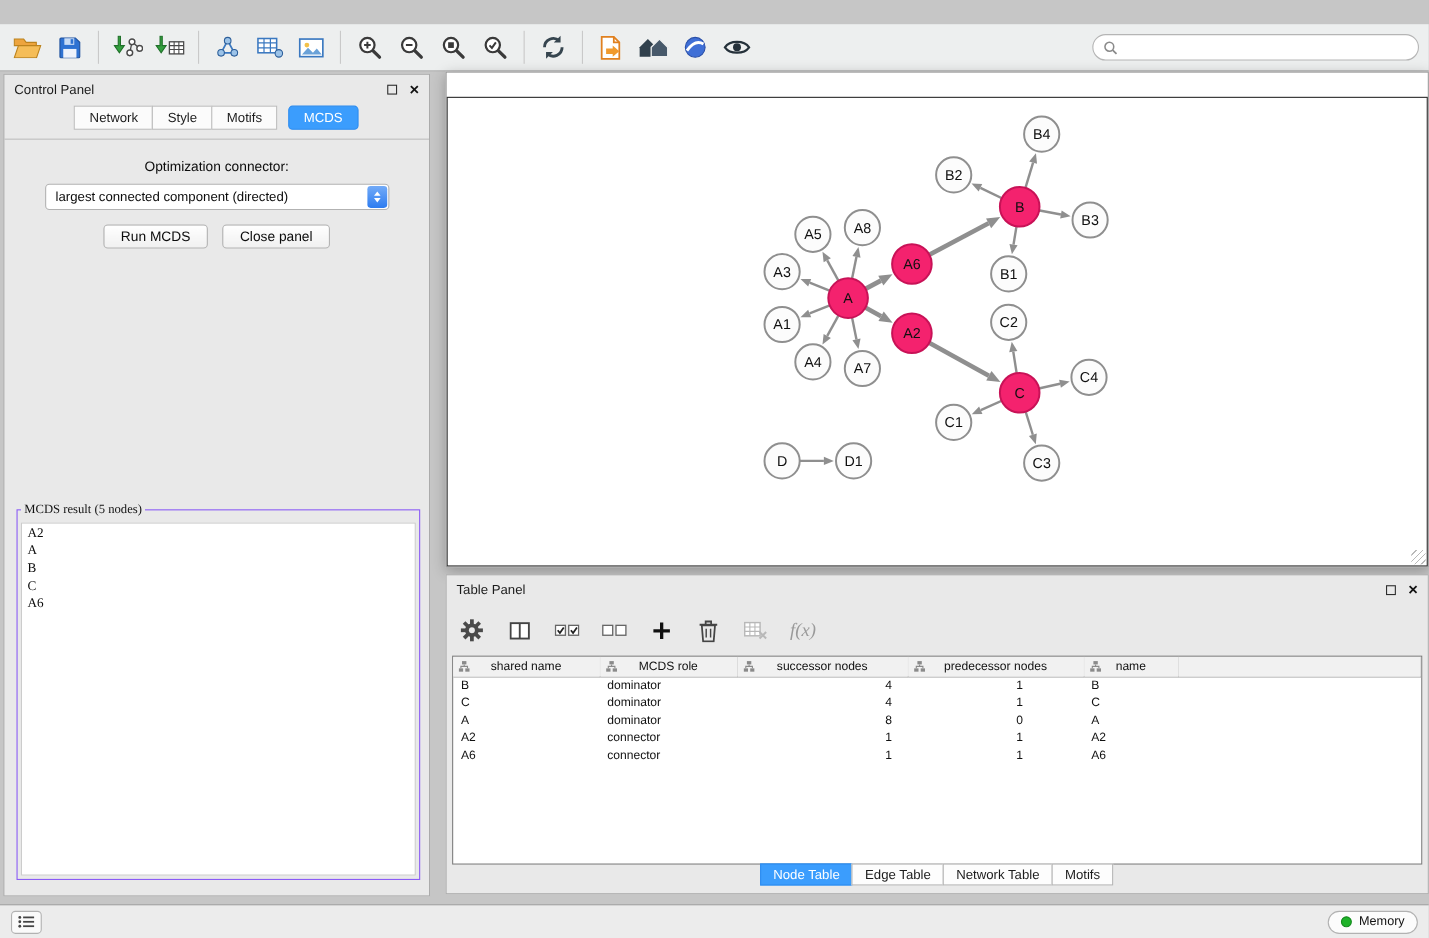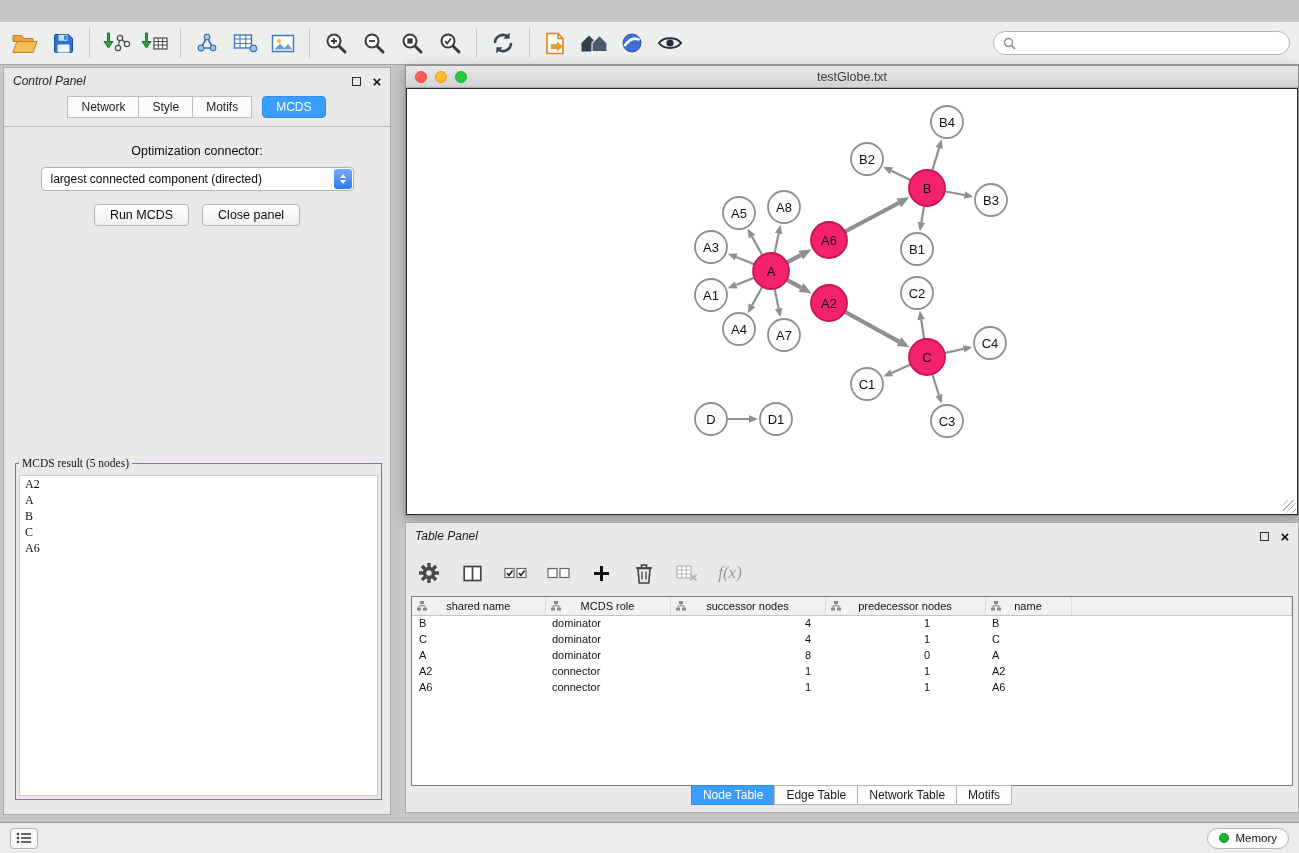--- a/index.html
+++ b/index.html
@@ -25,21 +25,21 @@
     background:#edefef; border-bottom:1px solid #a2a2a2; display:flex; align-items:center; padding:0 6px; }
   .tb-btn { width:38px; height:38px; display:flex; align-items:center; justify-content:center; cursor:default; }
   .tb-sep { width:1px; height:30px; background:#c9c9c9; margin:0 7px; }
   .search-box { position:absolute; right:9px; top:9px; width:297px; height:24px; background:#fff;
     border:1px solid #b5b5b5; border-radius:12px; display:flex; align-items:center; padding:0 9px; gap:5px; }
   .search-box input { border:none; outline:none; flex:1; font-size:12px; background:transparent; font-family:inherit; }
 
   
   .control-panel { position:absolute; left:3px; top:67px; width:388px; height:748px;
     background:#e9e9e9; border:1px solid #ababab; }
-  .panel-header { height:26px; display:flex; align-items:center; padding:0 9px; font-size:12px; color:#1c1c1c;font-style:italic; }
+  .panel-header { height:26px; display:flex; align-items:center; padding:0 9px; font-size:12px; color:#1c1c1c; }
   .panel-header .controls { margin-left:auto; display:flex; align-items:center; gap:11px; }
   .float-box { width:9px; height:9px; border:1.5px solid #2e2e2e; display:inline-block; }
   .close-x { font-size:15px; font-weight:bold; color:#111; line-height:1; }
   .cp-tabs { display:flex; justify-content:center; align-items:flex-end; border-bottom:1px solid #bdbdbd; padding:2px 0 8px; }
   .cp-tab { font-size:12px; padding:3px 13px; border:1px solid #bdbdbd; background:#fbfbfb; margin-left:-1px; color:#1c1c1c; }
   .cp-tab.active { background:#3b9dfd; border-color:#2d8cf0; color:#fff; border-radius:4px; margin-left:10px; }
   .opt-label { text-align:center; font-size:12.5px; margin-top:17px; color:#0c0c0c; }
   .dropdown { margin:9px auto 0; width:313px; height:24px; background:#fff; border:1px solid #b2b2b2;
     border-radius:4px; display:flex; align-items:center; font-size:12px; position:relative; padding:0 24px 0 9px; color:#0c0c0c; }
   .dropdown .stepper { position:absolute; right:1px; top:1px; bottom:1px; width:18px; border-radius:3px;
@@ -255,28 +255,20 @@
           <div class="result-item">A2</div>
           <div class="result-item">A</div>
           <div class="result-item">B</div>
           <div class="result-item">C</div>
           <div class="result-item">A6</div>
         </div>
     </fieldset>
   </div>
 
   <div class="network-window">
-    <div class="net-titlebar">
-      <div class="traffic small">
-        <span class="tl red"></span>
-        <span class="tl yellow"></span>
-        <span class="tl green"></span>
-      </div>
-      <span>testGlobe.txt</span>
-    </div>
     <div class="net-content">
       <svg id="graph" width="890" height="427">
           <line x1="364" y1="182" x2="345.043088258606" y2="147.64059746872346" stroke="#8f8f8f" stroke-width="2.2"></line>
           <polygon points="340.695392172404,139.7603983124823 348.3265045737065,145.82905743280594 341.75967194350557,149.45213750464097" fill="#8f8f8f"></polygon>
           <line x1="364" y1="182" x2="371.62538204416717" y2="144.45965762871546" stroke="#8f8f8f" stroke-width="2.2"></line>
           <polygon points="373.4169213627781,135.63977175247697 375.30033449259986,145.20613234480336 367.9504295957345,143.71318291262756" fill="#8f8f8f"></polygon>
           <line x1="364" y1="182" x2="329.068870653902" y2="168.0275482615608" stroke="#8f8f8f" stroke-width="2.2"></line>
           <polygon points="320.7125804359347,164.68503217437387 330.4615856902299,164.5457606707411 327.6761556175741,171.50933585238053" fill="#8f8f8f"></polygon>
           <line x1="364" y1="182" x2="329.068870653902" y2="195.9724517384392" stroke="#8f8f8f" stroke-width="2.2"></line>
           <polygon points="320.7125804359347,199.31496782562613 327.6761556175741,192.49066414761947 330.4615856902299,199.4542393292589" fill="#8f8f8f"></polygon>

